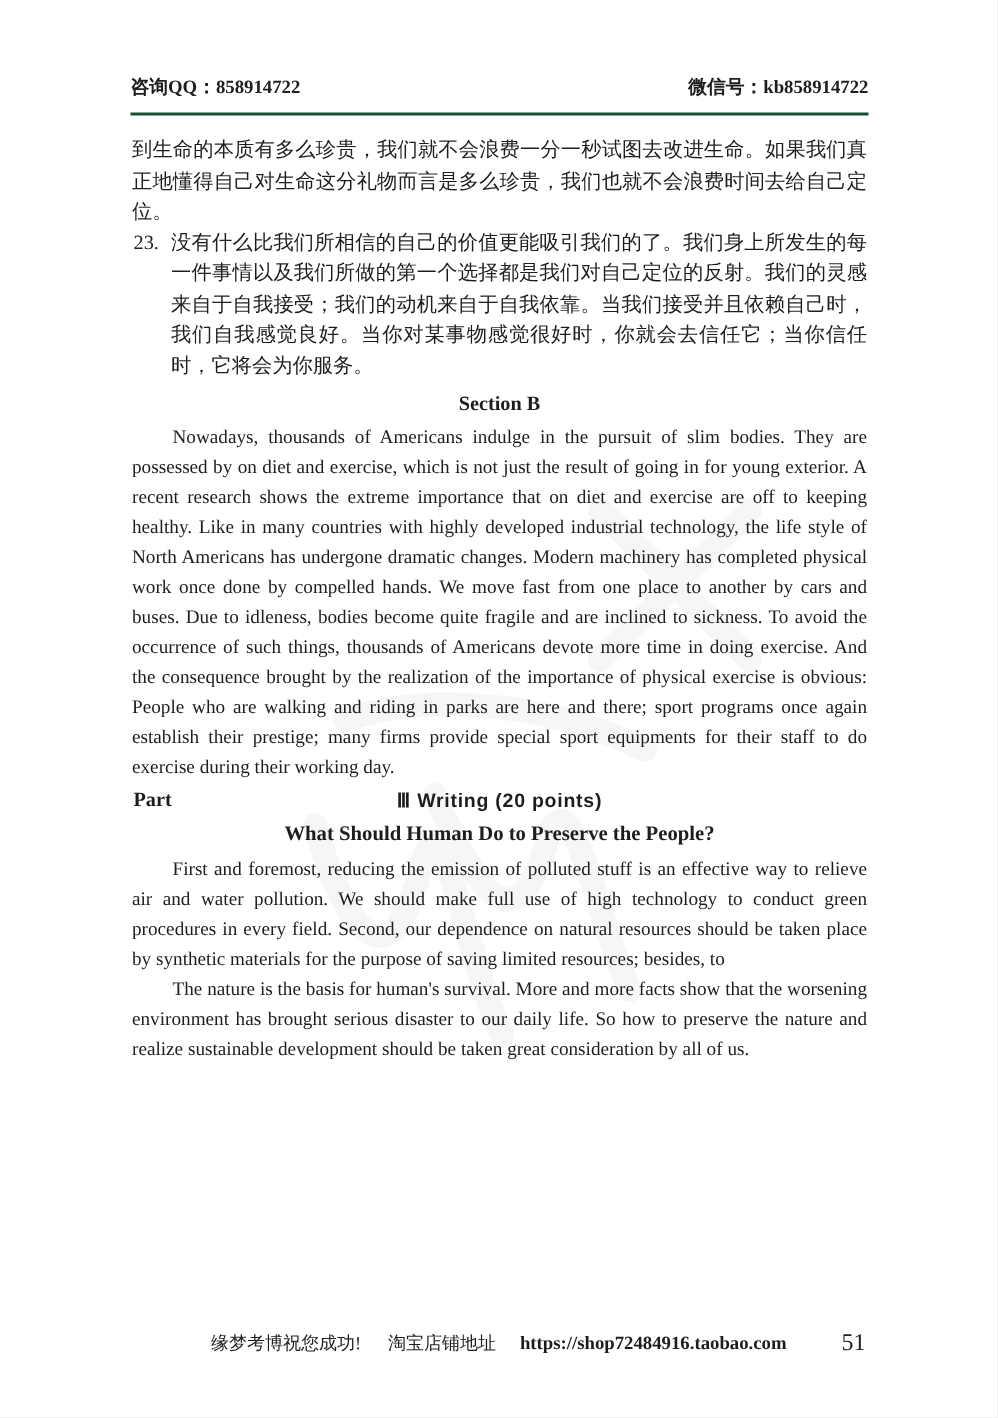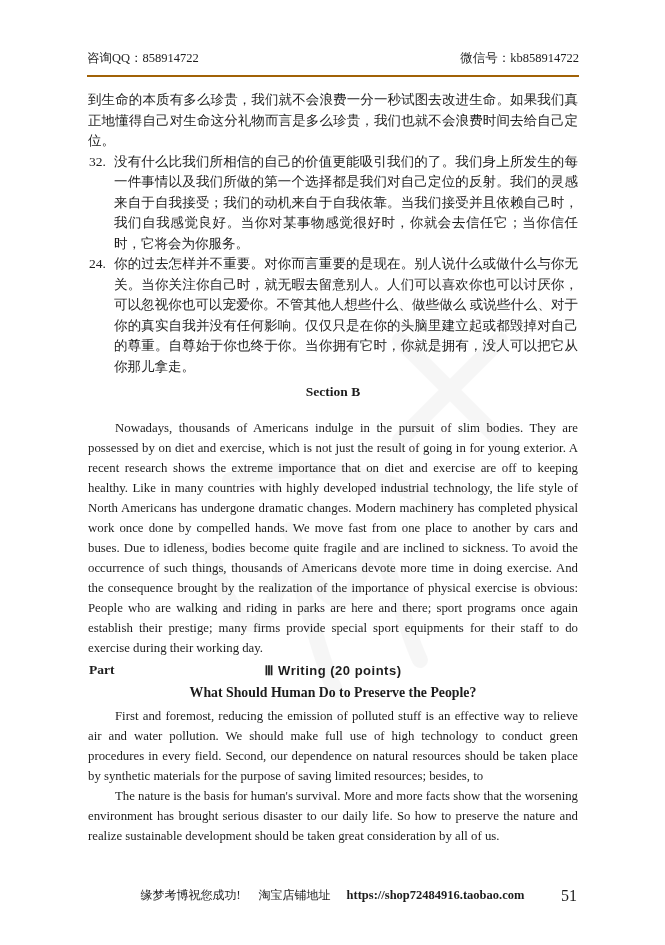--- a/index.html
+++ b/index.html
@@ -16,34 +16,35 @@
   .watermark {
     position:absolute; top:300px; left:170px;
     width:360px; height:420px;
     opacity:0.06; pointer-events:none;
   }
   .header {
     position:absolute; top:50px; left:87px; right:86px;
     display:flex; justify-content:space-between; align-items:flex-end;
     font-size:12.5px; line-height:16px;
     padding-bottom:9px;
-    border-bottom:2px solid #a16207;
+    border-bottom:2px solid #14532d;
+    font-weight:bold;
   }
   .content {
     position:absolute; top:90px; left:88px; width:490px;
     text-align:justify;
   }
   .cn { font-size:13.5px; line-height:20.5px; }
   .en { font-size:12.8px; line-height:20px; text-indent:27px; }
   .item { position:relative; padding-left:26px; }
   .item-num { position:absolute; left:1px; top:0; }
   .section-heading {
     text-align:center; text-indent:0;
     font-weight:bold; font-size:13.5px; line-height:21px;
-    margin-top:4px; margin-bottom:16px;
+    margin-top:4px; margin-bottom:2px;
   }
   .part-row { position:relative; height:22px; margin-top:2px; }
   .part-label {
     position:absolute; left:1px; top:2px;
     font-weight:bold; font-size:13.5px;
   }
   .part-title {
     display:block; text-align:center;
     font-family:"Liberation Sans", sans-serif;
     font-weight:bold; font-size:13px; line-height:22px;
@@ -82,28 +83,24 @@
   <div class="header">
     <span>咨询QQ：858914722</span>
     <span>微信号：kb858914722</span>
   </div>
 
   <div class="content">
 
     <p class="cn">到生命的本质有多么珍贵，我们就不会浪费一分一秒试图去改进生命。如果我们真正地懂得自己对生命这分礼物而言是多么珍贵，我们也就不会浪费时间去给自己定位。</p>
 
     <div class="item cn">
-      <span class="item-num">32.</span>
+      <span class="item-num">23.</span>
       <span>没有什么比我们所相信的自己的价值更能吸引我们的了。我们身上所发生的每一件事情以及我们所做的第一个选择都是我们对自己定位的反射。我们的灵感来自于自我接受；我们的动机来自于自我依靠。当我们接受并且依赖自己时，我们自我感觉良好。当你对某事物感觉很好时，你就会去信任它；当你信任时，它将会为你服务。</span>
     </div>
 
-    <div class="item cn">
-      <span class="item-num">24.</span>
-      <span>你的过去怎样并不重要。对你而言重要的是现在。别人说什么或做什么与你无关。当你关注你自己时，就无暇去留意别人。人们可以喜欢你也可以讨厌你，可以忽视你也可以宠爱你。不管其他人想些什么、做些做么 或说些什么、对于你的真实自我并没有任何影响。仅仅只是在你的头脑里建立起或都毁掉对自己的尊重。自尊始于你也终于你。当你拥有它时，你就是拥有，没人可以把它从你那儿拿走。</span>
-    </div>
 
     <p class="section-heading">Section B</p>
 
     <p class="en">Nowadays, thousands of Americans indulge in the pursuit of slim bodies. They are possessed by on diet and exercise, which is not just the result of going in for young exterior. A recent research shows the extreme importance that on diet and exercise are off to keeping healthy. Like in many countries with highly developed industrial technology, the life style of North Americans has undergone dramatic changes. Modern machinery has completed physical work once done by compelled hands. We move fast from one place to another by cars and buses. Due to idleness, bodies become quite fragile and are inclined to sickness. To avoid the occurrence of such things, thousands of Americans devote more time in doing exercise. And the consequence brought by the realization of the importance of physical exercise is obvious: People who are walking and riding in parks are here and there; sport programs once again establish their prestige; many firms provide special sport equipments for their staff to do exercise during their working day.</p>
 
     <div class="part-row">
       <span class="part-label">Part</span>
       <span class="part-title">Ⅲ Writing (20 points)</span>
     </div>
 

